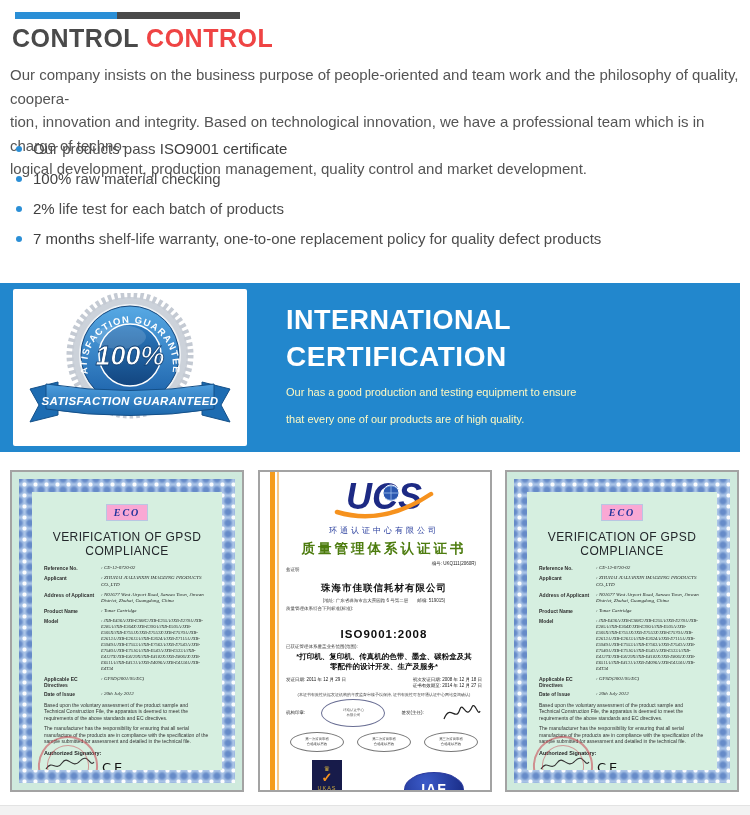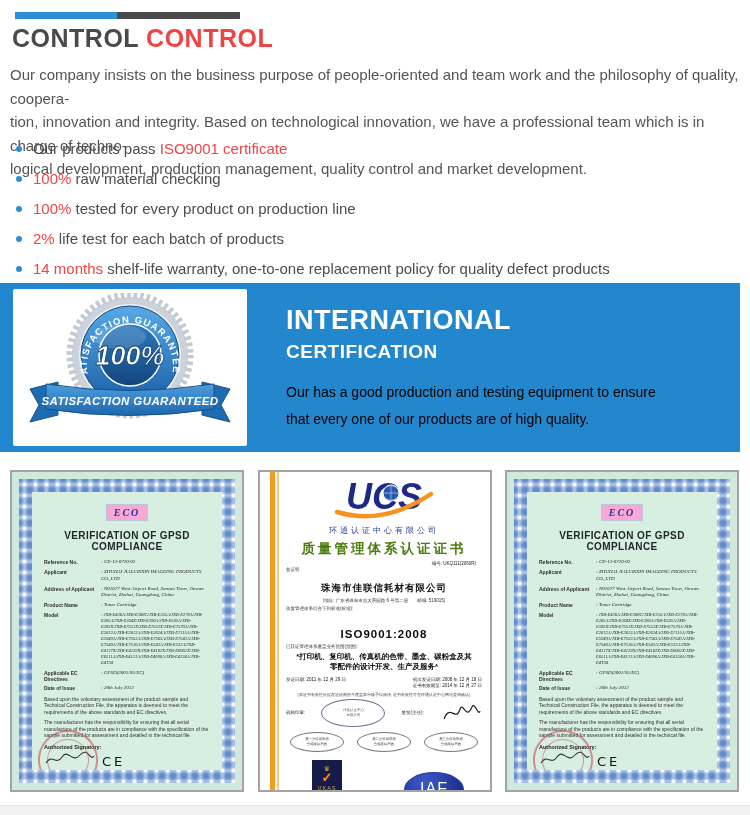--- a/index.html
+++ b/index.html
@@ -14,50 +14,50 @@
   .page-title .accent{color:#ef4444;}
   
   .intro{position:absolute;top:63px;left:10px;width:736px;font-size:15px;line-height:23.5px;
          color:#545454;white-space:pre-line;}
   
   .bullets{position:absolute;top:138px;left:14px;margin:0;padding:0;list-style:none;}
   .bullets li{position:relative;height:30px;line-height:22px;padding-left:19px;
               font-size:15px;color:#4c4c4c;}
   .bullets li .dot{position:absolute;left:2px;top:8px;width:6px;height:6px;border-radius:50%;
                    background:#2b8fd6;}
-  .bullets .hl{color:#ef4444;}
+  .bullets .hl{color:#404040;}
   
   .banner{position:absolute;top:283px;left:0;width:740px;height:169px;background:#2287cd;}
   .badge-panel{position:absolute;top:6px;left:13px;width:234px;height:157px;background:#fff;
                border-radius:2px;display:flex;align-items:center;justify-content:center;}
   .banner-title1{position:absolute;top:22px;left:286px;font-size:27px;font-weight:bold;
                  color:#fff;letter-spacing:.5px;}
-  .banner-title2{position:absolute;top:58px;left:286px;font-size:19px;font-weight:bold;
+  .banner-title2{position:absolute;top:58px;left:286px;font-size:28px;font-weight:bold;
                  color:#fff;letter-spacing:.5px;text-align:center;}
-  .banner-body{position:absolute;top:96px;left:286px;width:430px;font-size:14px;
-               line-height:27px;color:#000000;white-space:pre-line;}
+  .banner-body{position:absolute;top:96px;left:286px;width:430px;font-size:11px;
+               line-height:27px;color:#fef9c3;white-space:pre-line;}
   
   .cert{position:absolute;top:470px;width:234px;height:322px;border:2px solid #a3a3a3;
         box-sizing:border-box;background:#cfeadd;}
   .cert.left{left:10px;} .cert.right{left:505px;}
   .cert-iso{position:absolute;top:470px;left:258px;width:234px;height:322px;
             border:2px solid #a3a3a3;box-sizing:border-box;background:#fff;overflow:hidden;}
   
   .gframe{position:absolute;inset:7px;
      background:
        radial-gradient(circle,rgba(255,255,255,.95) 1.5px,rgba(255,255,255,0) 2.6px) 0 0/11px 11px,
        radial-gradient(circle,rgba(80,120,190,.75) 2.5px,rgba(80,120,190,0) 5px) 5.5px 5.5px/11px 11px,
        #a9c3e6;}
   .ginner{position:absolute;inset:13px;background:#d6efe0;overflow:hidden;}
   .gcontent{position:relative;width:100%;height:100%;padding:8px 12px;box-sizing:border-box;
             text-align:center;}
   .eco-logo{display:inline-block;margin-top:4px;padding:2px 7px;border:1px solid #b9c6e2;
             background:#f9a8d4;color:#22339c;font:bold italic 10px "Liberation Serif",serif;
             letter-spacing:2px;}
-  .gpsd-title{margin:9px 0 7px;font-size:10px;font-weight:bold;color:#23272b;letter-spacing:.4px;}
+  .gpsd-title{margin:9px 0 7px;font-size:12px;font-weight:normal;color:#23272b;letter-spacing:.4px;}
   .frow{display:flex;text-align:left;margin-bottom:3.5px;}
   .flabel{width:57px;flex:none;font-size:5px;font-weight:bold;color:#2d2d2d;}
   .fval{flex:1;font:italic 5px/6.5px "Liberation Serif",serif;color:#1e1e1e;}
   .fval.model{font-size:4.5px;line-height:6px;}
   .gpsd-par{text-align:left;font-size:5px;line-height:6.5px;color:#333;margin:4px 0 0;}
   .sig-block{position:relative;text-align:left;margin-top:5px;height:34px;}
   .auth-label{font-size:5.5px;font-weight:bold;color:#222;}
   .ce-mark{position:absolute;left:58px;top:10px;font-size:13px;letter-spacing:3px;color:#111;
            font-family:"DejaVu Sans",sans-serif;}
   .stamp{position:absolute;left:-6px;top:-14px;width:56px;height:56px;border:2px solid rgba(200,48,62,.5);
@@ -94,21 +94,21 @@
   .logo-row{display:flex;justify-content:space-between;align-items:flex-end;margin:8px 18px 0 26px;}
   .ukas{width:30px;height:40px;background:#171b4a;display:flex;flex-direction:column;
         align-items:center;justify-content:center;}
   .ukas .crown{color:#caa93e;font-size:7px;line-height:7px;}
   .ukas .check{color:#f6921e;font-size:13px;line-height:12px;font-weight:bold;}
   .ukas .txt{color:#caa93e;font-size:5.5px;letter-spacing:1px;margin-top:1px;}
   .ukas .sub{color:#8891c9;font-size:3px;}
   .ukas-num{font-size:4px;color:#555;margin-top:2px;}
   .iaf{width:58px;height:33px;border-radius:50%;background:radial-gradient(circle at 35% 30%,#3b5ac8,#15277f);
        border:1.5px solid #2b3a9e;display:flex;align-items:center;justify-content:center;
-       color:#fff;font-weight:normal;font-size:16px;letter-spacing:1px;text-align:center;}
+       color:#fff;font-weight:bold;font-size:14px;letter-spacing:1px;text-align:center;}
   .footer-strip{position:absolute;left:0;right:0;bottom:0;height:9px;background:#f2f2f2;
                 border-top:1px solid #e3e3e3;}
 </style>
 </head>
 <body>
 
 <div class="page">
 
   <div class="topbar">
     <div class="seg-blue"></div>
@@ -116,23 +116,22 @@
   </div>
   <div class="page-title"><span>CONTROL </span><span class="accent">CONTROL</span></div>
 
   <div class="intro">Our company insists on the business purpose of  people-oriented and team work and the philosophy of  quality, coopera-
 tion, innovation and integrity. Based on technological innovation, we have a professional team which is in charge of techno-
 logical development, production management, quality control and market development.</div>
 
   <ul class="bullets">
     <li><span class="dot"></span><span>Our products pass </span><span class="hl">ISO9001 certificate</span><span></span></li>
     <li><span class="dot"></span><span></span><span class="hl">100%</span><span> raw material checking</span></li>
-    <li><span class="dot"></span><span></span><span class="hl">100%</span><span> tested for every product on production line</span></li>
     <li><span class="dot"></span><span></span><span class="hl">2%</span><span> life test for each batch of products</span></li>
-    <li><span class="dot"></span><span></span><span class="hl">14 months</span><span> shelf-life warranty, one-to-one replacement policy for quality defect products</span></li>
+    <li><span class="dot"></span><span></span><span class="hl">7 months</span><span> shelf-life warranty, one-to-one replacement policy for quality defect products</span></li>
   </ul>
 
   <div class="banner">
     <div class="badge-panel">
       <svg width="212" height="150" viewBox="0 0 212 150">
         <defs>
           <linearGradient id="gB" x1="0" y1="0" x2="0" y2="1">
             <stop offset="0" stop-color="#57a9e4"></stop>
               <stop offset="1" stop-color="#1a5fa8"></stop>
           </linearGradient>

